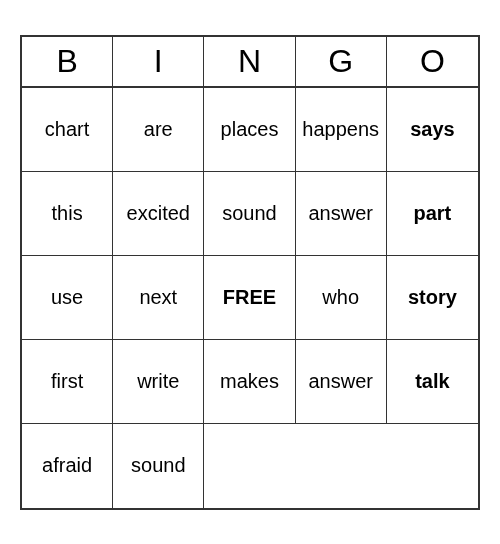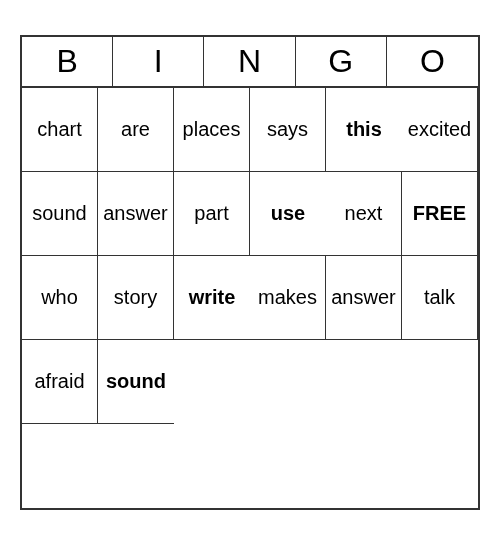--- a/index.html
+++ b/index.html
@@ -36,21 +36,21 @@
       padding: 6px 0;
       border-right: 1px solid #333;
     }
 
     .bingo-header-cell:last-child {
       border-right: none;
     }
 
     .bingo-grid {
       display: grid;
-      grid-template-columns: repeat(6, 1fr);
+      grid-template-columns: repeat(5, 1fr);
       grid-template-rows: repeat(5, 1fr);
     }
 
     .bingo-cell {
       border-right: 1px solid #333;
       border-bottom: 1px solid #333;
       display: flex;
       align-items: center;
       justify-content: center;
       min-height: 84px;
@@ -80,31 +80,33 @@
     <div class="bingo-header-cell">B</div>
     <div class="bingo-header-cell">I</div>
     <div class="bingo-header-cell">N</div>
     <div class="bingo-header-cell">G</div>
     <div class="bingo-header-cell">O</div>
   </div>
   <div class="bingo-grid" id="grid">
   <div class="bingo-cell">chart</div>
       <div class="bingo-cell">are</div>
       <div class="bingo-cell">places</div>
+      <div class="bingo-cell">happens</div>
       <div class="bingo-cell">says</div>
       <div class="bingo-cell">this</div>
       <div class="bingo-cell">excited</div>
       <div class="bingo-cell">sound</div>
       <div class="bingo-cell">answer</div>
       <div class="bingo-cell">part</div>
       <div class="bingo-cell">use</div>
       <div class="bingo-cell">next</div>
       <div class="bingo-cell free">FREE</div>
       <div class="bingo-cell">who</div>
       <div class="bingo-cell">story</div>
+      <div class="bingo-cell">first</div>
       <div class="bingo-cell">write</div>
       <div class="bingo-cell">makes</div>
       <div class="bingo-cell">answer</div>
       <div class="bingo-cell">talk</div>
       <div class="bingo-cell">afraid</div>
       <div class="bingo-cell">sound</div>
     </div>
 </div>
 
 </body></html>

